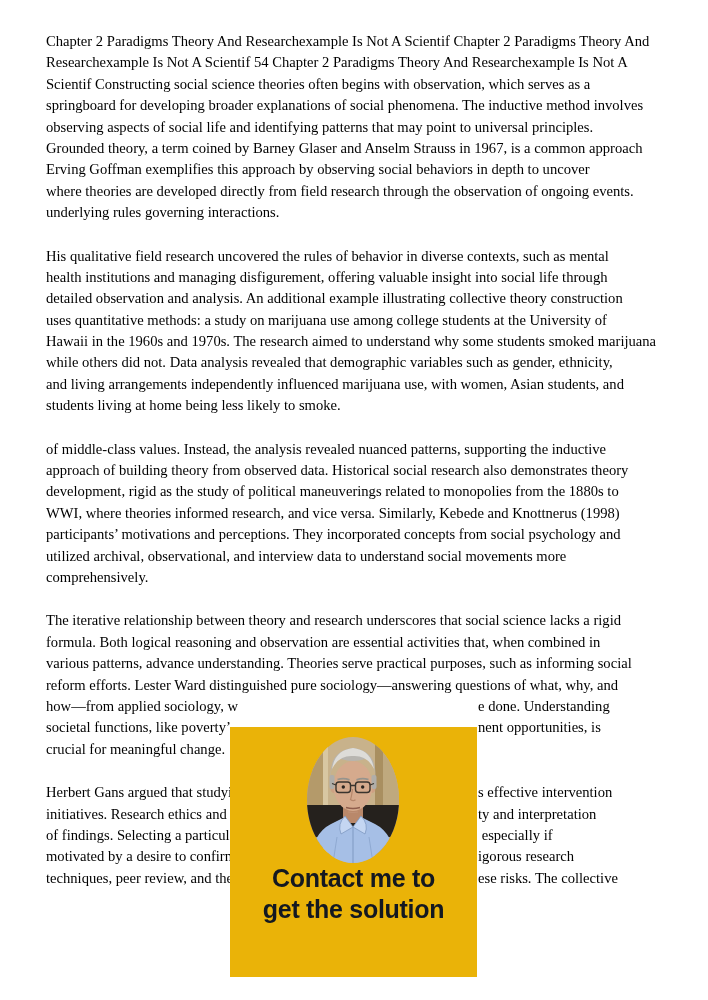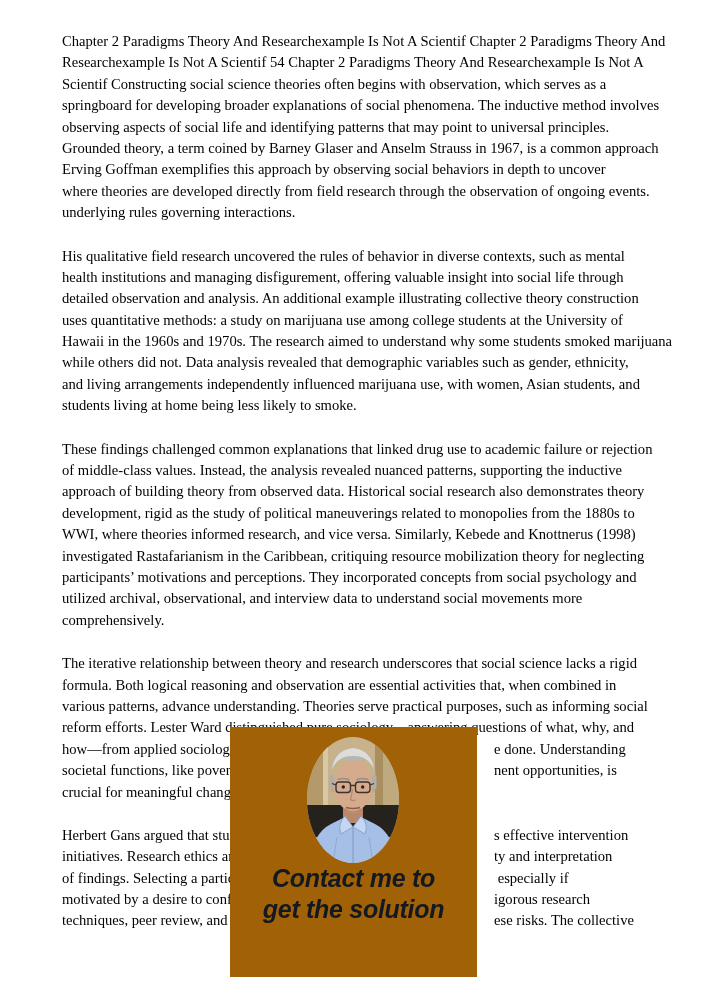--- a/index.html
+++ b/index.html
@@ -13,21 +13,20 @@
     font-family: "Liberation Serif", serif;
   }
   .doc {
     position: absolute;
     left: 46px;
     top: 31px;
     width: 622px;
     font-size: 14.6px;
     line-height: 21.4px;
     color: #000000;
-    margin-left: 16px;
   }
   .para { margin: 0 0 22px 0; }
   .tline {
     position: relative;
     height: 21.4px;
     white-space: nowrap;
   }
   .fragL { white-space: pre; }
   .fragR {
     position: absolute;
@@ -95,26 +94,24 @@
         <div class="tline">His qualitative field research uncovered the rules of behavior in diverse contexts, such as mental</div>
         <div class="tline">health institutions and managing disfigurement, offering valuable insight into social life through</div>
         <div class="tline">detailed observation and analysis. An additional example illustrating collective theory construction</div>
         <div class="tline">uses quantitative methods: a study on marijuana use among college students at the University of</div>
         <div class="tline">Hawaii in the 1960s and 1970s. The research aimed to understand why some students smoked marijuana</div>
         <div class="tline">while others did not. Data analysis revealed that demographic variables such as gender, ethnicity,</div>
         <div class="tline">and living arrangements independently influenced marijuana use, with women, Asian students, and</div>
         <div class="tline">students living at home being less likely to smoke.</div>
       </div>
       <div class="para">
-        <div class="tline">These findings challenged common explanations that linked drug use to academic failure or rejection</div>
         <div class="tline">of middle-class values. Instead, the analysis revealed nuanced patterns, supporting the inductive</div>
         <div class="tline">approach of building theory from observed data. Historical social research also demonstrates theory</div>
         <div class="tline">development, rigid as the study of political maneuverings related to monopolies from the 1880s to</div>
         <div class="tline">WWI, where theories informed research, and vice versa. Similarly, Kebede and Knottnerus (1998)</div>
-        <div class="tline">investigated Rastafarianism in the Caribbean, critiquing resource mobilization theory for neglecting</div>
         <div class="tline">participants’ motivations and perceptions. They incorporated concepts from social psychology and</div>
         <div class="tline">utilized archival, observational, and interview data to understand social movements more</div>
         <div class="tline">comprehensively.</div>
       </div>
       <div class="para">
         <div class="tline">The iterative relationship between theory and research underscores that social science lacks a rigid</div>
         <div class="tline">formula. Both logical reasoning and observation are essential activities that, when combined in</div>
         <div class="tline">various patterns, advance understanding. Theories serve practical purposes, such as informing social</div>
         <div class="tline">reform efforts. Lester Ward distinguished pure sociology—answering questions of what, why, and</div>
         <div class="tline"><span class="fragL">how—from applied sociology, w</span><span class="fragR">e done. Understanding</span></div>
@@ -123,21 +120,21 @@
       </div>
       <div class="para">
         <div class="tline"><span class="fragL">Herbert Gans argued that studyi</span><span class="fragR">s effective intervention</span></div>
         <div class="tline"><span class="fragL">initiatives. Research ethics and t</span><span class="fragR">ty and interpretation</span></div>
         <div class="tline"><span class="fragL">of findings. Selecting a particula</span><span class="fragR"> especially if</span></div>
         <div class="tline"><span class="fragL">motivated by a desire to confirm</span><span class="fragR">igorous research</span></div>
         <div class="tline"><span class="fragL">techniques, peer review, and the</span><span class="fragR">ese risks. The collective</span></div>
       </div>
     </div>
 
-  <div class="promo" style="background: #a16207; font-style: italic;">
+  <div class="promo" style="background: #eab308;">
     <div class="photo">
       <svg width="92" height="126" viewBox="0 0 92 126">
         <defs>
           <clipPath id="ovalClip">
               <ellipse cx="46" cy="63" rx="46" ry="63"></ellipse>
             </clipPath>
         </defs>
         <g clip-path="url(#ovalClip)">
           <rect width="92" height="126" fill="#c8b28b"></rect>
           <rect x="0" width="16" height="126" fill="#b49a6a"></rect>

